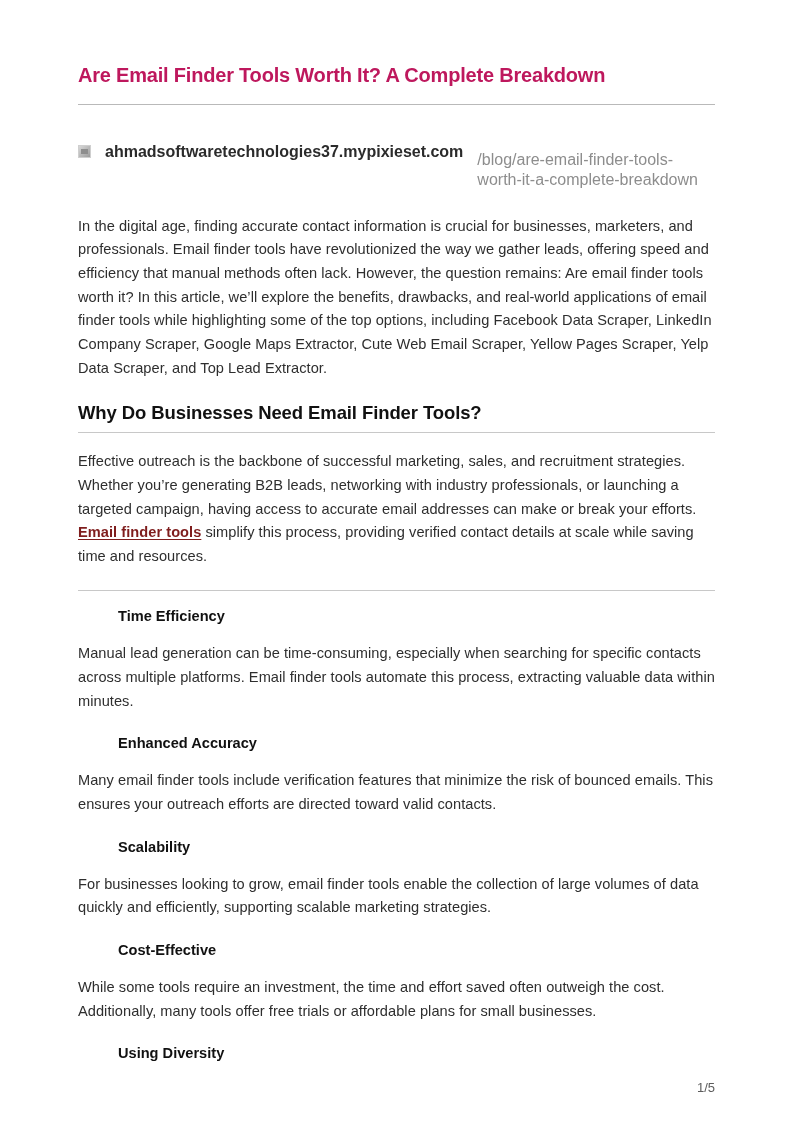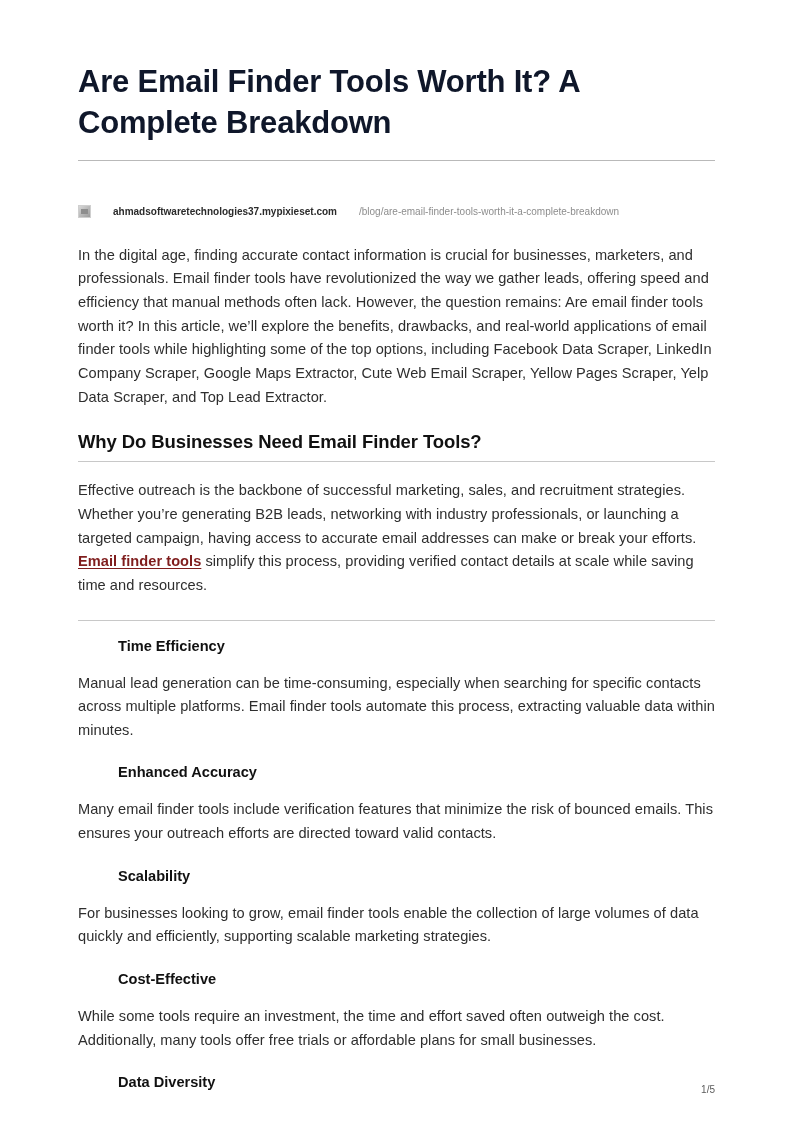--- a/index.html
+++ b/index.html
@@ -19,38 +19,38 @@
     position: absolute;
     left: 0;
     top: 0;
     width: 793px;
     height: 1123px;
     background: #fff;
     box-sizing: border-box;
     padding: 62px 78px 0 78px;
   }
   .doc-title {
-    font-size: 31px;
+    font-size: 20px;
     font-weight: bold;
     line-height: 1.32;
     letter-spacing: -0.2px;
-    color: #0f172a;
+    color: #be185d;
     margin: 0 0 16px 0;
     max-width: 560px;
   }
   .source-rule {
     border: none;
     border-top: 1px solid #b9b9b9;
     margin: 0 0 9px 0;
   }
   .source-line {
     display: flex;
-    align-items: flex-end;
-    gap: 22px;
-    font-size: 10px;
+    align-items: center;
+    gap: 14px;
+    font-size: 16px;
     line-height: 1.2;
     color: #8a8a8a;
     margin-bottom: 26px;
   }
   .favicon {
     width: 13px;
     height: 13px;
     flex: 0 0 13px;
     background: linear-gradient(135deg, #d8d8d8 0%, #bdbdbd 45%, #9c9c9c 100%);
     border: 1px solid #cfcfcf;
@@ -103,21 +103,21 @@
   .inline-link {
     color: #7f1d1d;
     font-weight: bold;
     text-decoration: underline;
     text-underline-offset: 2px;
   }
   .page-number {
     position: absolute;
     right: 78px;
     bottom: 28px;
-    font-size: 10px;
+    font-size: 13px;
     color: #5c5c5c;
     text-align: center;
   }
   .section-block {
     margin-bottom: 2px;
   }
 </style>
 </head>
 <body>
 
@@ -149,17 +149,17 @@
 
     <h3 class="sub-heading">Enhanced Accuracy</h3>
     <p class="body-text">Many email finder tools include verification features that minimize the risk of bounced emails. This ensures your outreach efforts are directed toward valid contacts.</p>
 
     <h3 class="sub-heading">Scalability</h3>
     <p class="body-text">For businesses looking to grow, email finder tools enable the collection of large volumes of data quickly and efficiently, supporting scalable marketing strategies.</p>
 
     <h3 class="sub-heading">Cost-Effective</h3>
     <p class="body-text">While some tools require an investment, the time and effort saved often outweigh the cost. Additionally, many tools offer free trials or affordable plans for small businesses.</p>
 
-    <h3 class="sub-heading">Data Diversity</h3>
+    <h3 class="sub-heading">Using Diversity</h3>
   </div>
 
   <div class="page-number">1/5</div>
 </div>
 
 </body></html>

